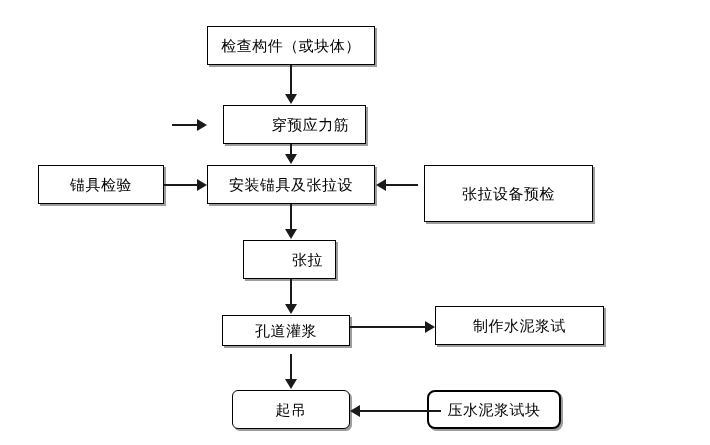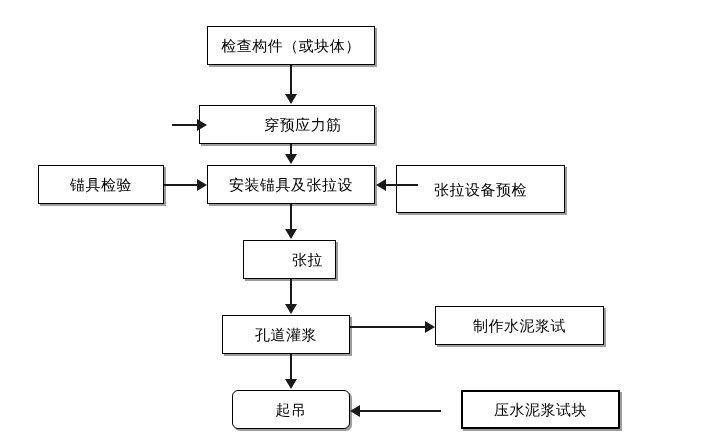--- a/index.html
+++ b/index.html
@@ -69,53 +69,53 @@
 </head>
 <body>
 
 <div id="canvas">
 
   <div class="node" style="left:207px; top:26px; width:168px; height:39px;">
     <span class="label">检查构件（或块体）</span>
   </div>
 
 
-  <div class="node" style="left:199px; top:105px; width:176px; height:39px;padding-left:32px;">
+  <div class="node" style="left:223px; top:105px; width:143px; height:39px;padding-left:32px;">
     <span class="label">穿预应力筋</span>
   </div>
 
   <div class="node" style="left:38px; top:165px; width:126px; height:39px;">
     <span class="label">锚具检验</span>
   </div>
 
   <div class="node" style="left:207px; top:165px; width:168px; height:39px;">
     <span class="label">安装锚具及张拉设</span>
   </div>
 
-  <div class="node" style="left:396px; top:165px; width:169px; height:48px;">
+  <div class="node" style="left:424px; top:165px; width:169px; height:57px;">
     <span class="label">张拉设备预检</span>
   </div>
 
   <div class="node" style="left:243px; top:240px; width:93px; height:39px;padding-left:36px;">
     <span class="label">张拉</span>
   </div>
 
-  <div class="node" style="left:222px; top:315px; width:128px; height:39px;">
+  <div class="node" style="left:222px; top:315px; width:128px; height:31px;">
     <span class="label">孔道灌浆</span>
   </div>
 
   <div class="node" style="left:435px; top:306px; width:169px; height:39px;">
     <span class="label">制作水泥浆试</span>
   </div>
 
   <div class="node" style="left:232px; top:390px; width:118px; height:39px;border-radius:6px;">
     <span class="label">起吊</span>
   </div>
 
-  <div class="node thick" style="left:461px; top:390px; width:159px; height:39px;">
+  <div class="node thick" style="left:427px; top:390px; width:134px; height:39px;border-radius:8px;">
     <span class="label">压水泥浆试块</span>
   </div>
 
   <div class="edge v" style="left:290px; top:65px; height:30px;"></div>
   <div class="arrowhead down" style="left:285px; top:94px;"></div>
 
   <div class="edge h" style="left:172px; top:124px; width:26px;"></div>
   <div class="arrowhead right" style="left:197px; top:119px;"></div>
 
   <div class="edge v" style="left:290px; top:144px; height:12px;"></div>

